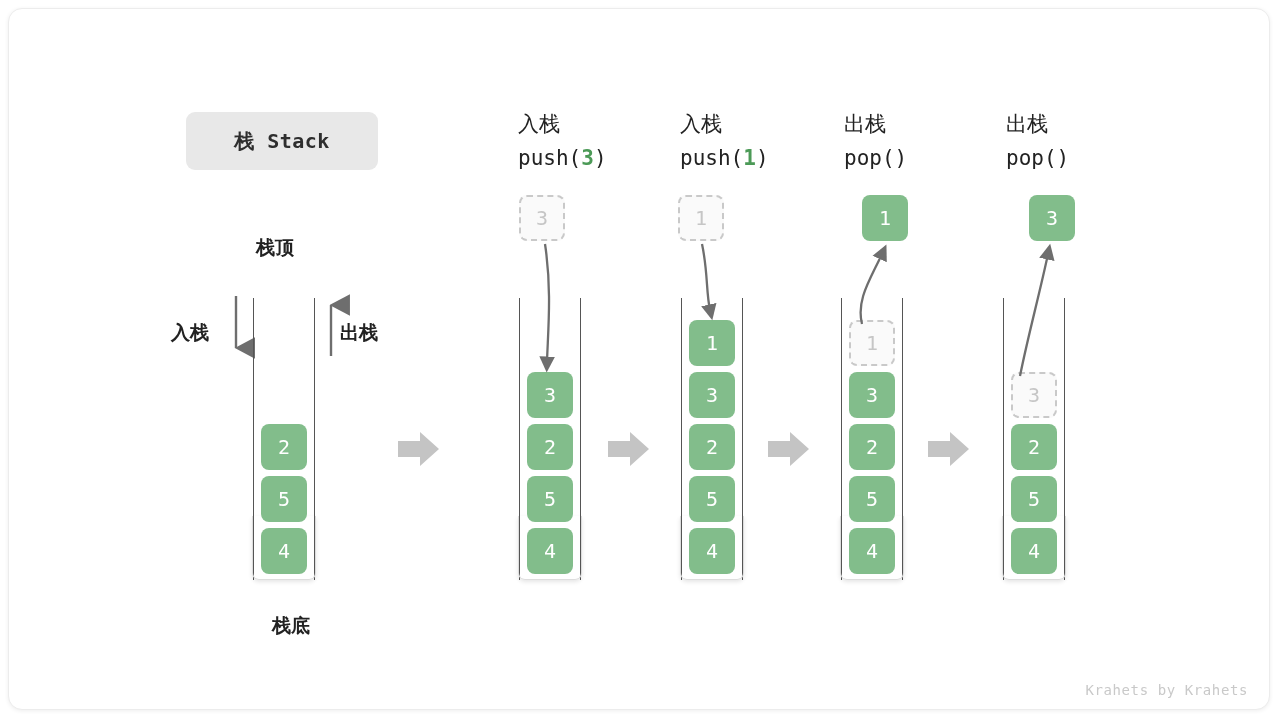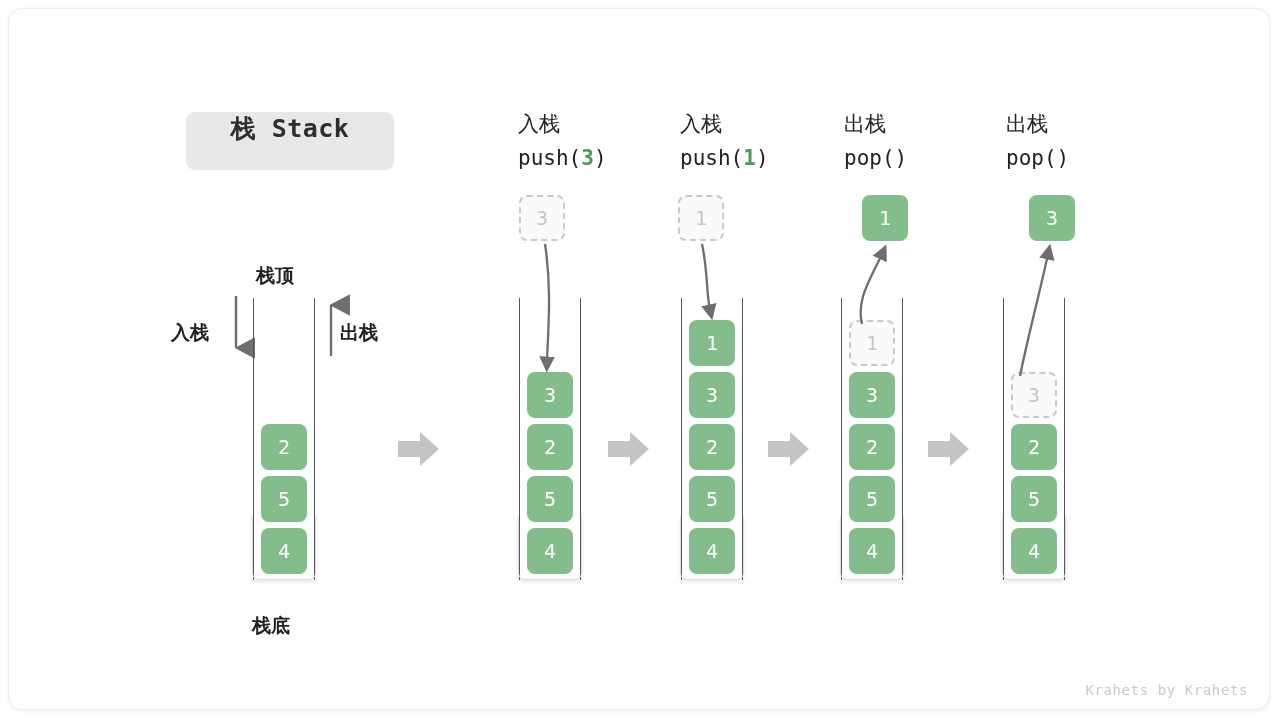--- a/index.html
+++ b/index.html
@@ -22,28 +22,28 @@
     border-radius: 14px;
     border: 1px solid #ececec;
     box-shadow: 0 1px 4px rgba(0,0,0,0.07);
     box-sizing: border-box;
   }
 
   
   .title-chip {
     position: absolute;
     left: 186px; top: 112px;
-    width: 208px; height: 58px;
+    width: 192px; height: 58px;
     background: #e8e8e8;
     border-radius: 9px;
     display: flex;
-    align-items: flex-start;
+    align-items: center;
     justify-content: center;
     font-family: "DejaVu Sans Mono", monospace;
-    font-size: 25px;
+    font-size: 20px;
     font-weight: bold;
     color: #2e2e2e;
     letter-spacing: 0.5px;
   }
 
   
   .cn-label {
     position: absolute;
     font-family: "DejaVu Sans", sans-serif;
     font-size: 19px;
@@ -122,22 +122,22 @@
 </head>
 <body>
 
 <div id="canvas">
   <div class="card-frame"></div>
 
   <div class="title-chip">
     <span>栈 Stack</span>
   </div>
 
-  <div class="cn-label" style="left:256px; top:263px;text-align:right;">栈顶</div>
-  <div class="cn-label" style="left:252px; top:613px;">栈底</div>
+  <div class="cn-label" style="left:256px; top:235px;text-align:right;">栈顶</div>
+  <div class="cn-label" style="left:272px; top:613px;">栈底</div>
   <div class="cn-label" style="left:171px; top:320px;">入栈</div>
   <div class="cn-label" style="left:340px; top:320px;">出栈</div>
 
   <svg style="position:absolute; left:225px; top:296px;" width="30" height="68">
     <defs>
       <marker id="mk-down" markerWidth="9" markerHeight="9" refX="4.5" refY="8" orient="auto">
         <path d="M0,0 L4.5,8.5 L9,0 Z" fill="#6e6e6e"></path>
       </marker>
       <marker id="mk-up" markerWidth="9" markerHeight="9" refX="4.5" refY="0.6" orient="auto">
         <path d="M0,8.5 L4.5,0 L9,8.5 Z" fill="#6e6e6e"></path>

